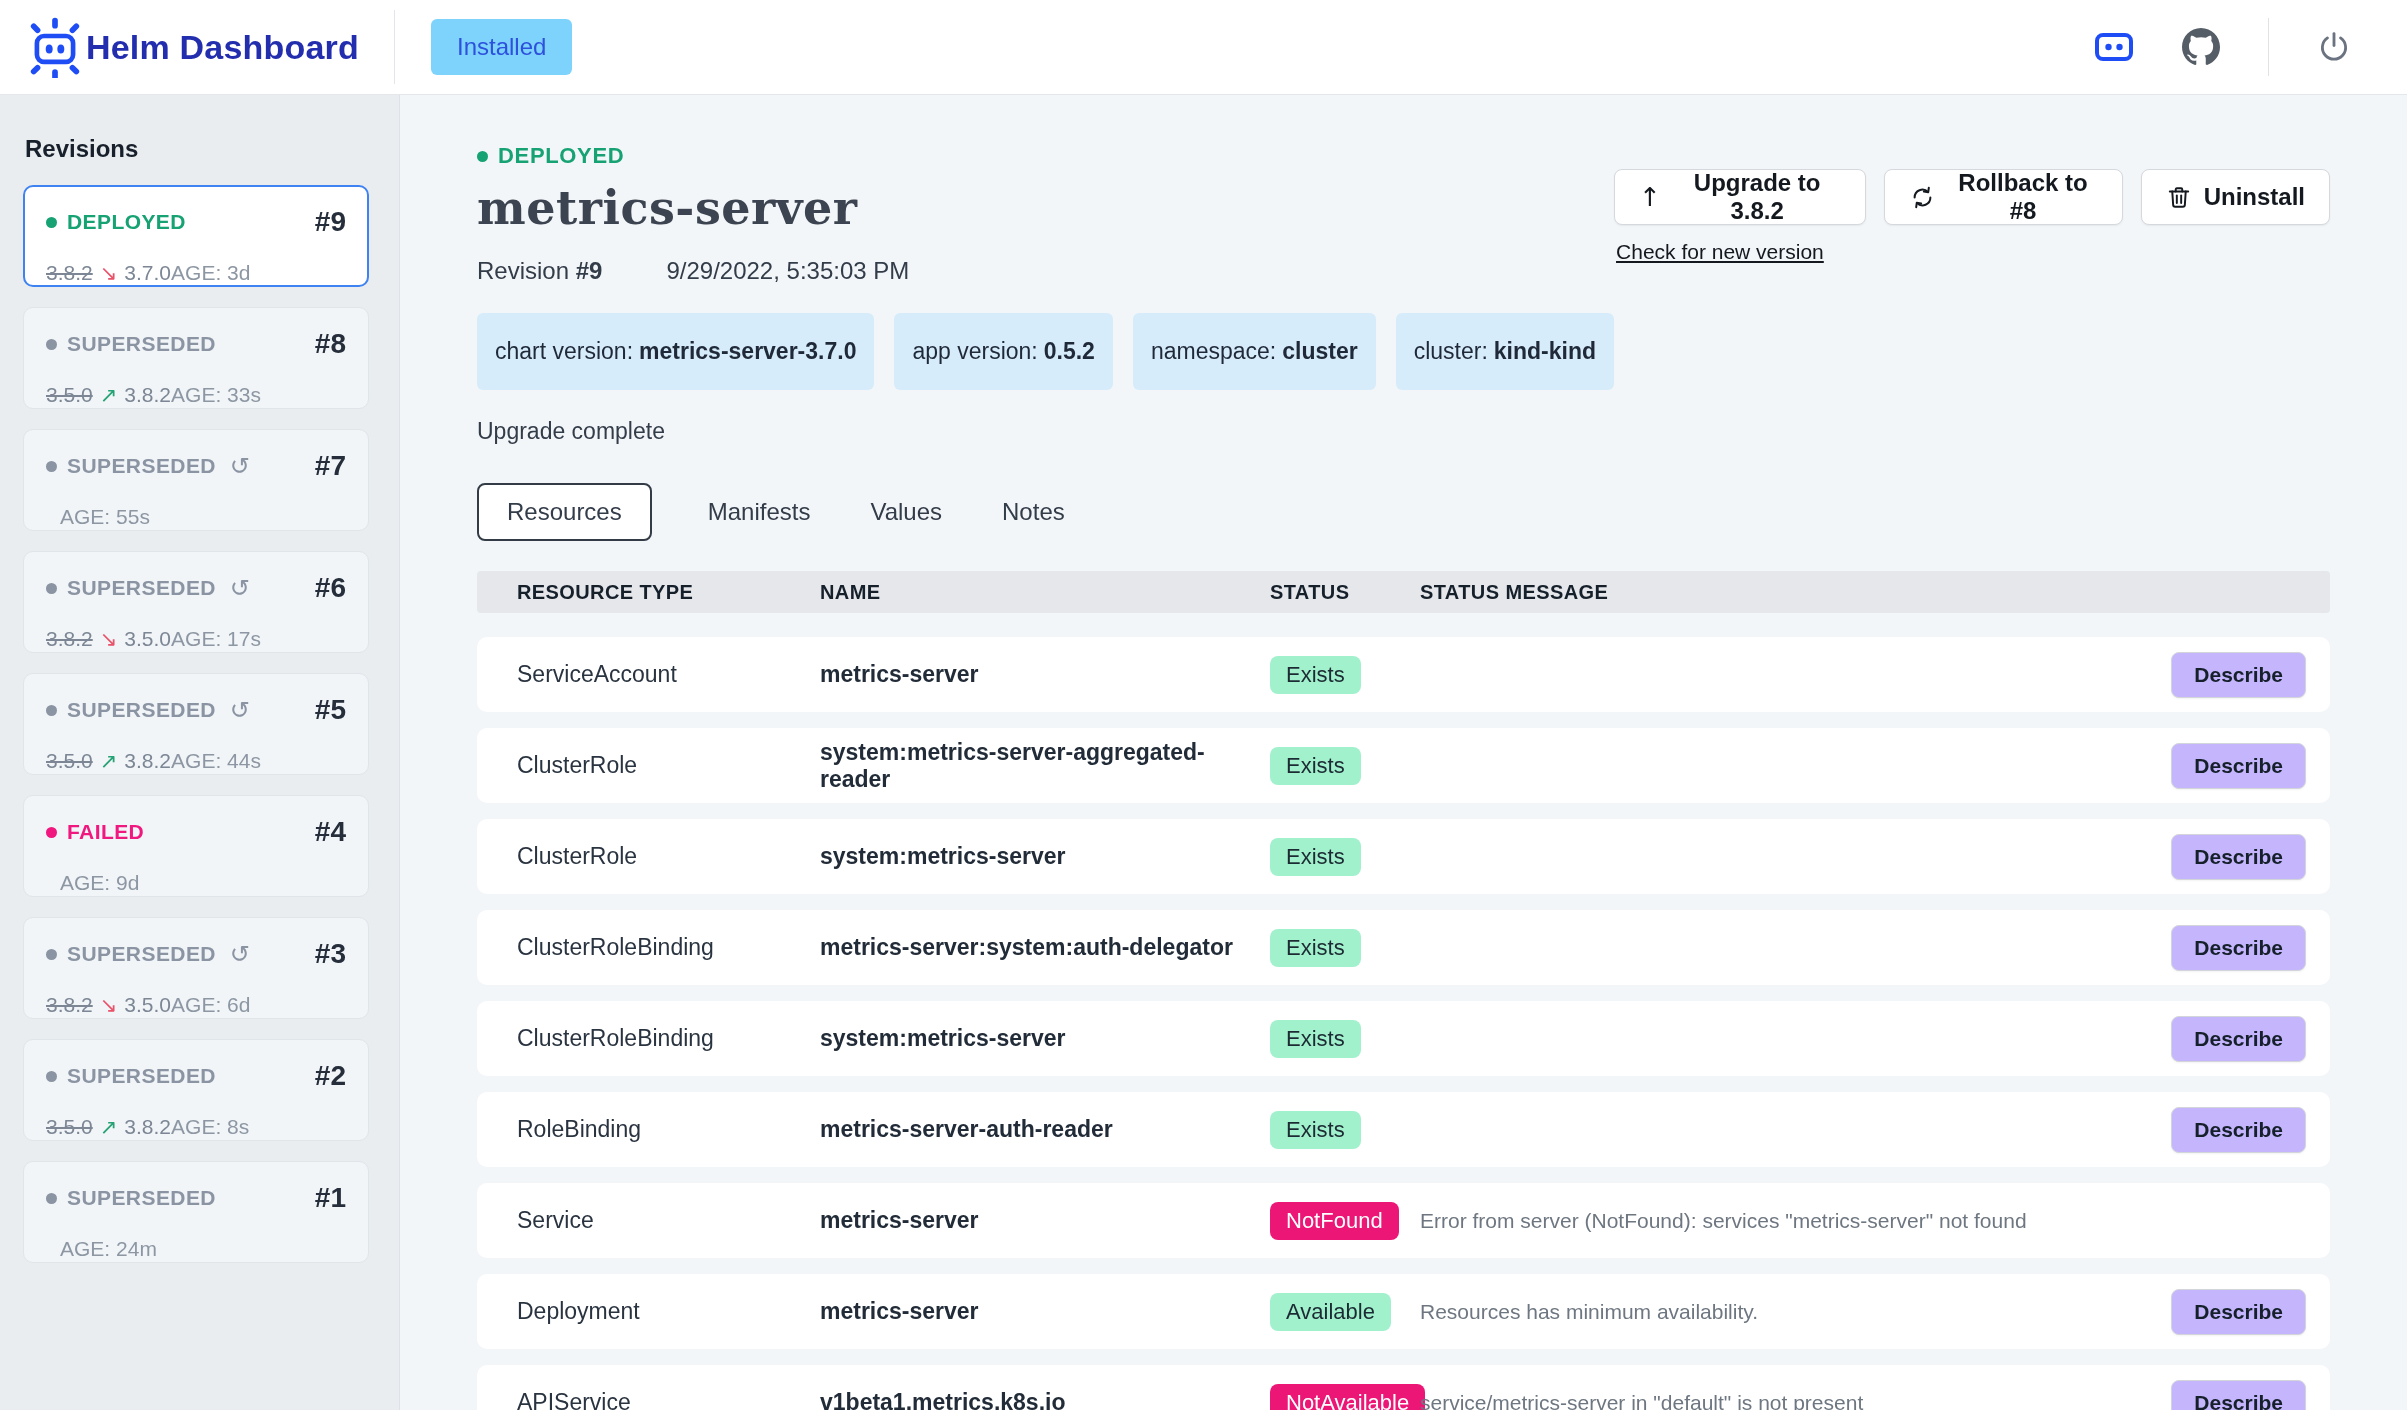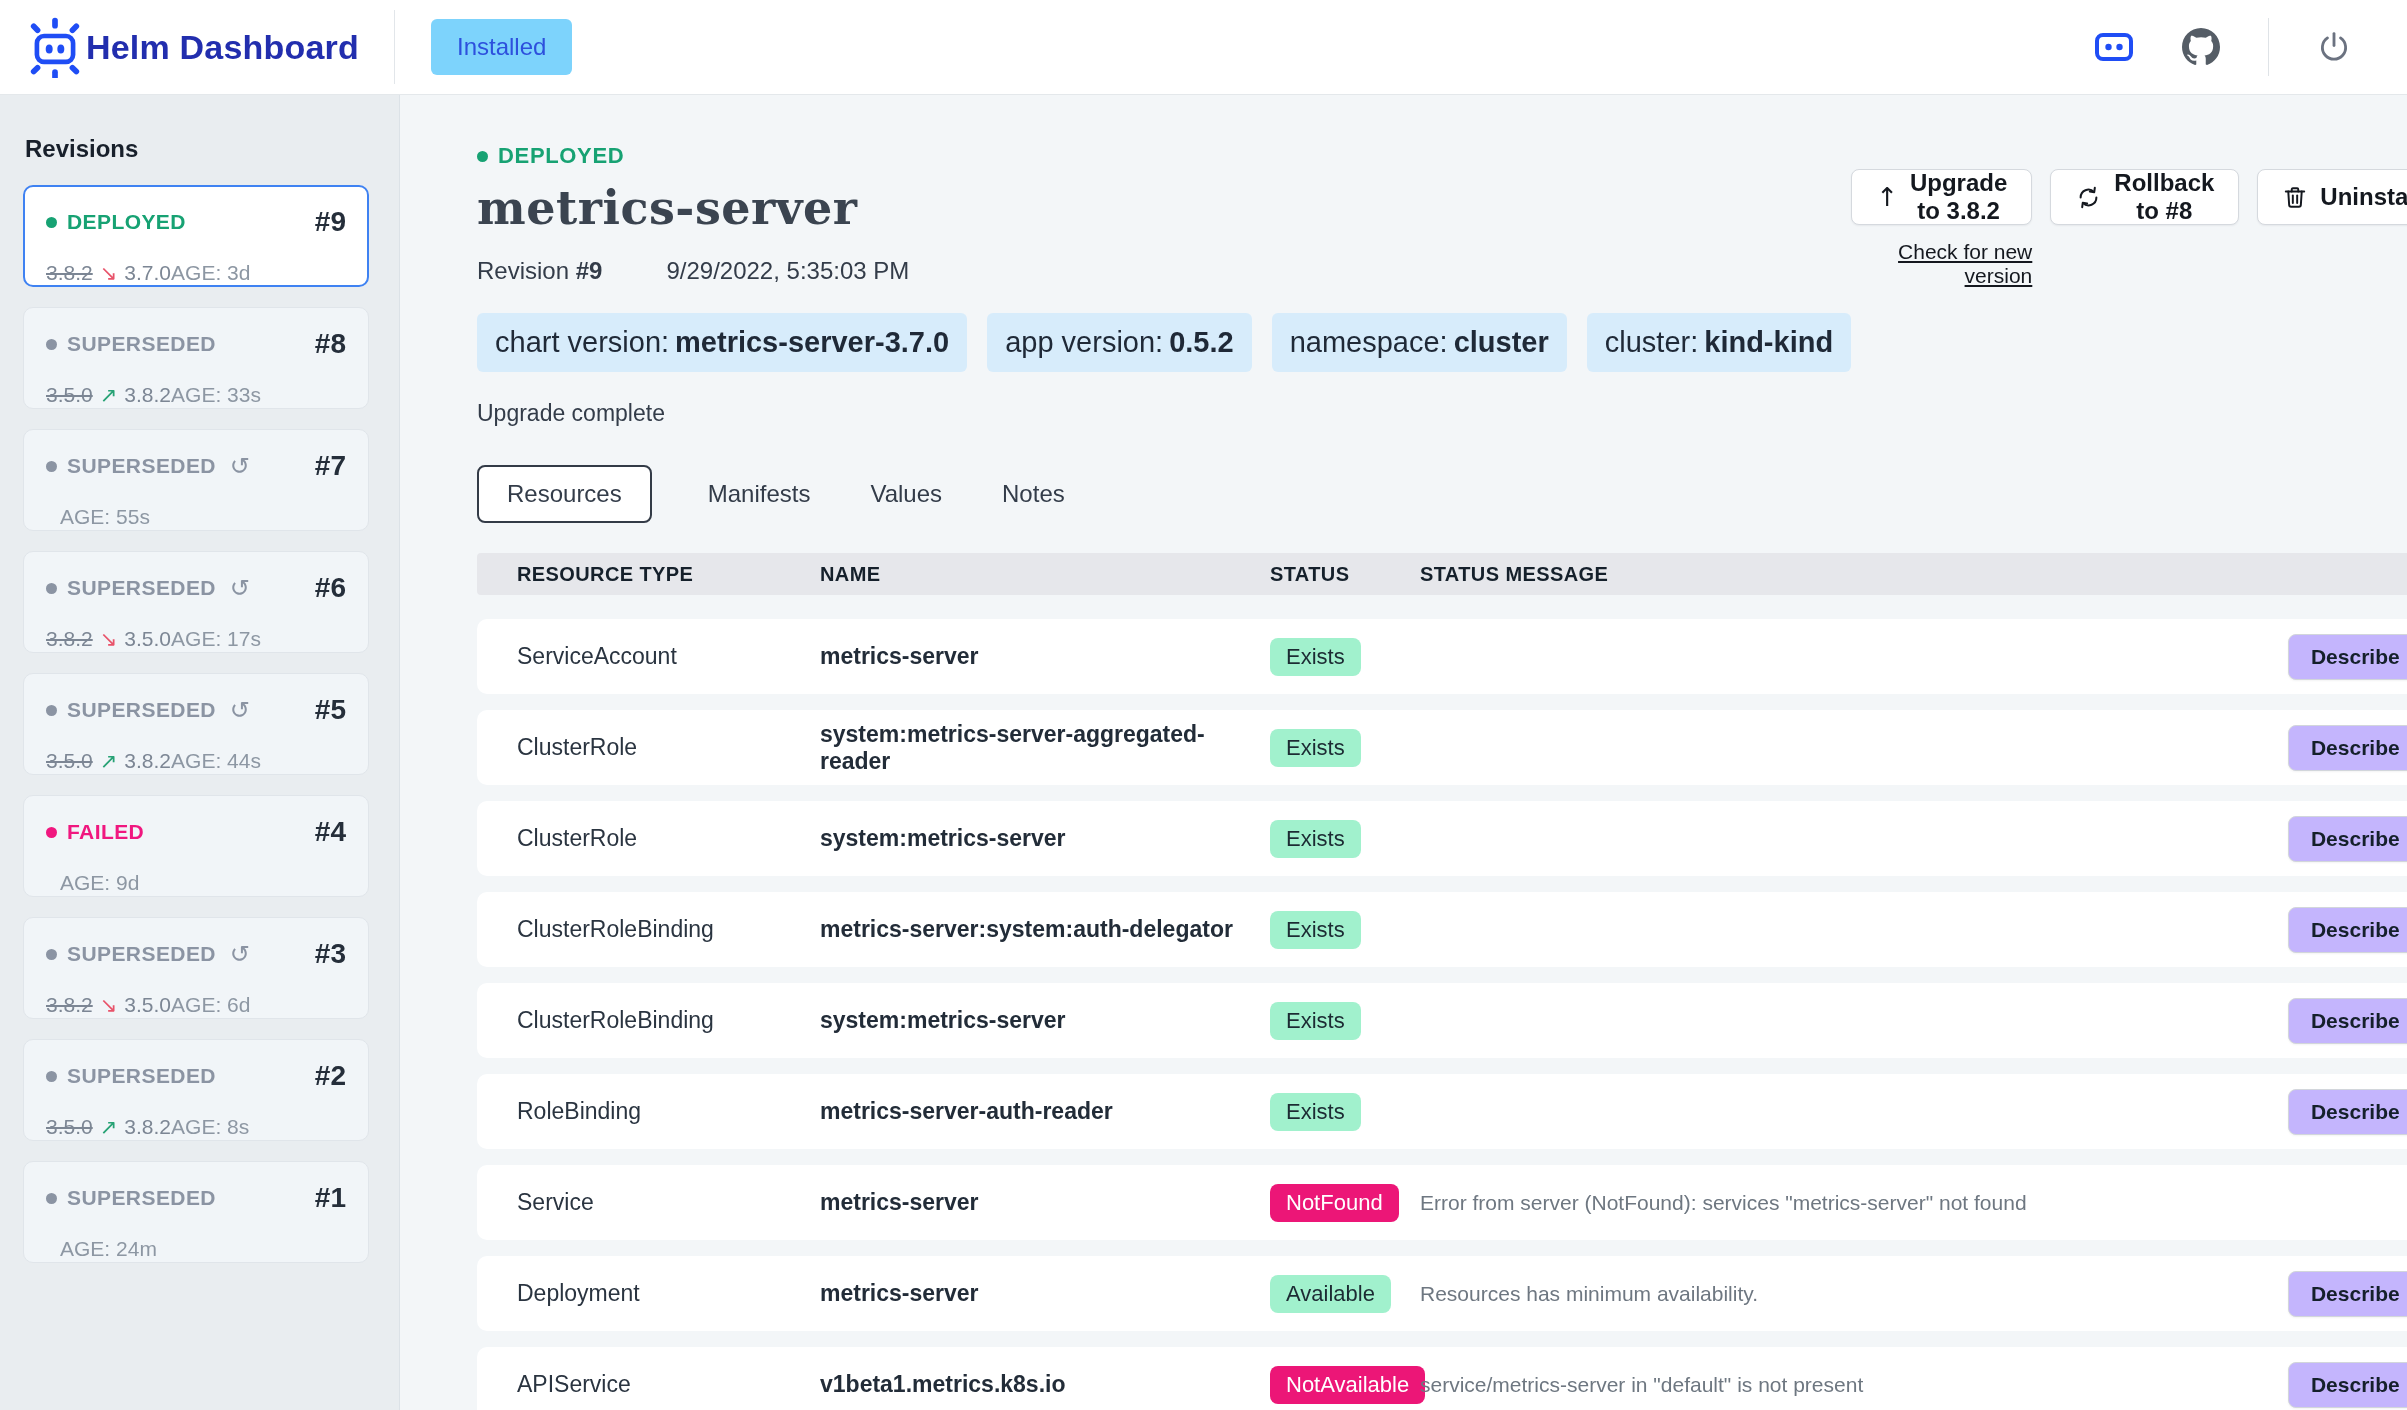--- a/index.html
+++ b/index.html
@@ -47,33 +47,33 @@
   
   main { flex:1; padding:48px 77px 0 77px; background:#f3f6f8; }
   .main-head { display:flex; justify-content:space-between; align-items:flex-start; }
   .status-line { display:flex; align-items:center; gap:10px; color:#17a273;
                  font-size:22px; font-weight:bold; letter-spacing:.03em; }
   .status-line .dot { background:#17a273; }
   .rel-title { font-family:"DejaVu Serif", serif; font-weight:bold; font-size:46px;
                color:#3b4450; margin-top:12px; letter-spacing:.5px; }
   .rev-line { margin-top:22px; display:flex; gap:64px; font-size:24px; color:#333c49; }
   .badge-row { margin-top:28px; display:flex; gap:20px; }
-  .meta-badge { background:#d7ecfb; border-radius:6px; padding:13px 18px; font-size:29px;
+  .meta-badge { background:#d7ecfb; border-radius:6px; padding:25px 18px; font-size:23px;
                 color:#1f2937; white-space:nowrap; }
   .meta-badge b { margin-left:6px; }
   .note { margin-top:28px; font-size:23px; color:#333c49; }
 
   .head-right { display:flex; gap:18px; align-items:flex-start; margin-top:26px; }
   .btn { height:56px; padding:0 24px; background:#fff; border:1px solid #d5d9de;
          border-radius:8px; font-size:24px; font-weight:bold; color:#14181f;
          display:flex; align-items:center; gap:12px; cursor:pointer;
          box-shadow:0 1px 2px rgba(16,24,40,.06); font-family:inherit; }
   .btn .glyph { font-family:"DejaVu Sans", sans-serif; font-weight:normal; font-size:26px; }
   .check-link { display:inline-block; margin-top:15px; margin-left:2px; font-size:21px;
-                color:#14181f; text-decoration:underline; cursor:pointer;text-align:right; }
+                color:#14181f; text-decoration:underline; cursor:pointer; }
 
   
   .tabs { margin-top:38px; display:flex; align-items:center; gap:52px; }
   .tab { font-size:24px; color:#333c49; cursor:pointer; padding:13px 4px; }
   .tab.active { border:2px solid #333b47; border-radius:8px; padding:13px 28px; background:#fff; }
 
   
   .res-table { margin-top:30px; }
   .t-head, .t-row { display:grid; grid-template-columns:303px 450px 150px 1fr 170px;
                     align-items:center; padding-left:40px; }

